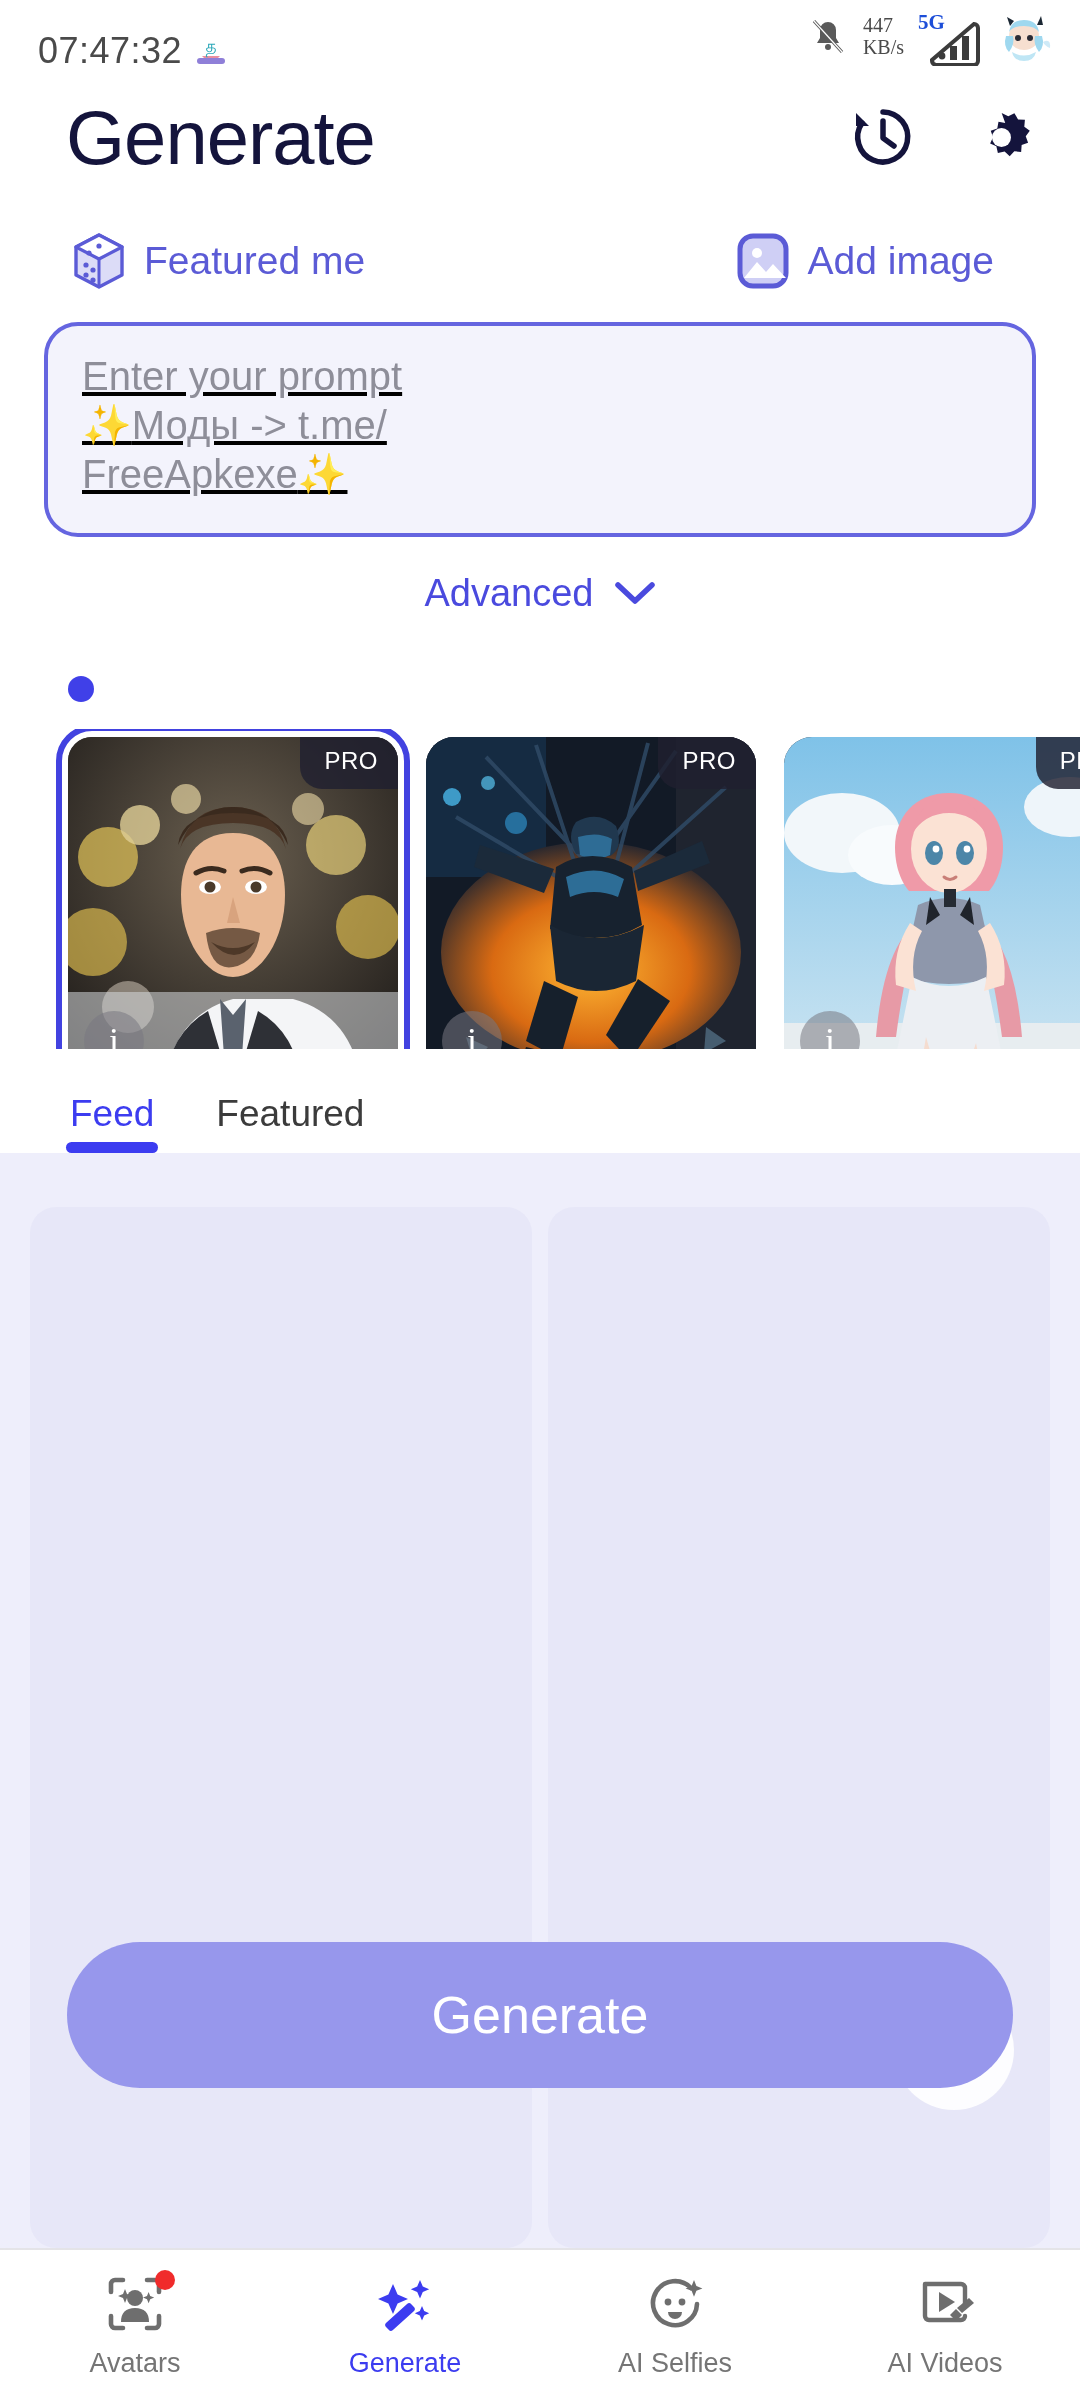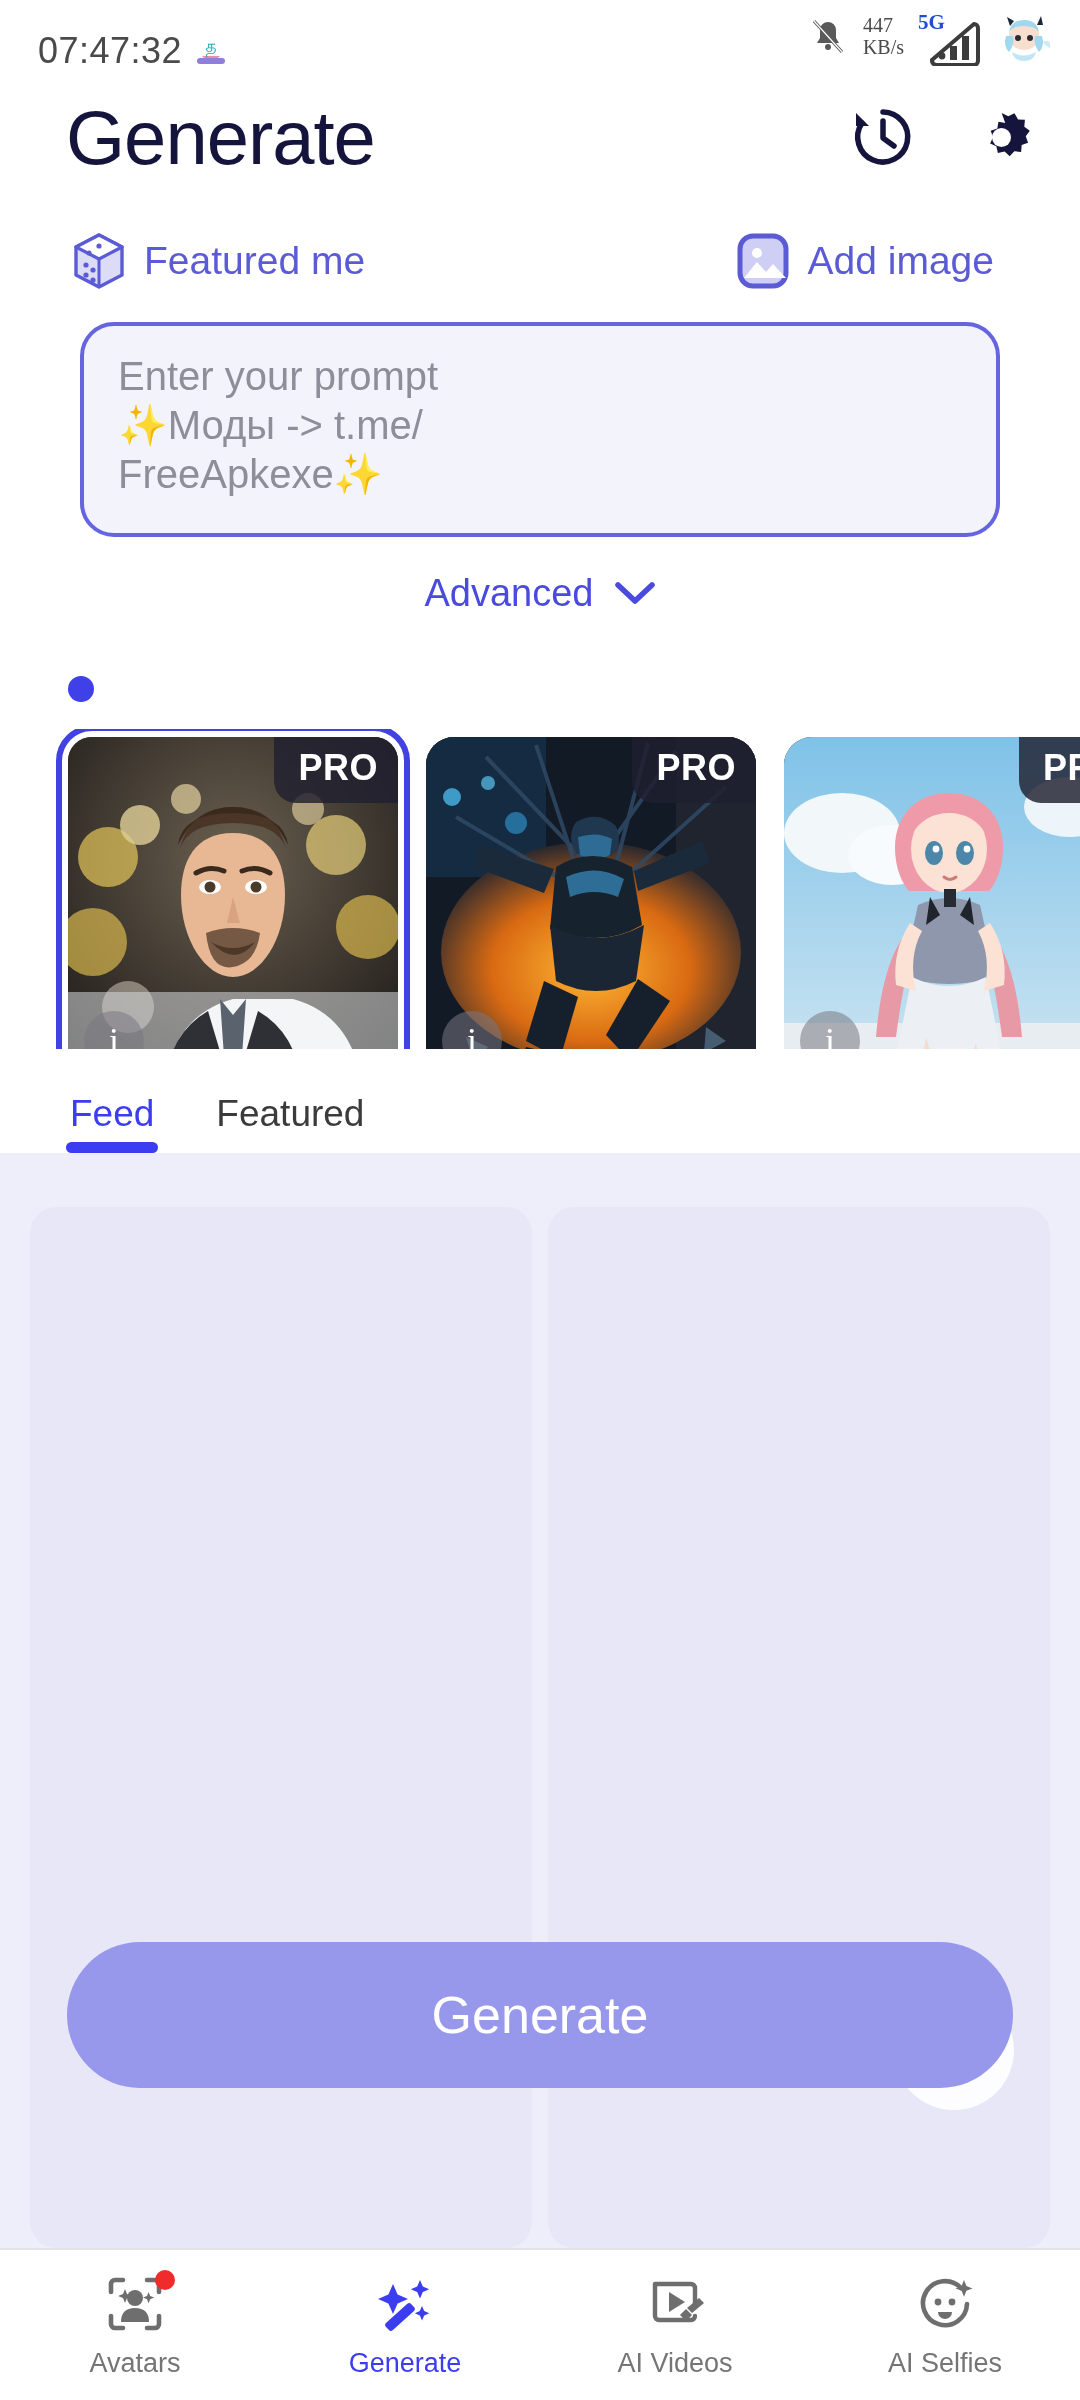--- a/index.html
+++ b/index.html
@@ -65,21 +65,21 @@
     display: flex; align-items: center; gap: 16px;
     cursor: pointer;
   }
   .action-btn.right { margin-left: auto; margin-right: 16px; }
   .action-label {
     font-size: 39px; color: #5b5bd6; font-weight: 400;
   }
   .act-ic { width: 58px; height: 58px; display:block; }
 
   
-  .prompt-wrap { flex: 0 0 215px; padding: 0 80px; }
+  .prompt-wrap { flex: 0 0 215px; padding: 0 44px; text-decoration: underline; }
   .prompt-box {
     width: 100%; height: 100%;
     border: 4px solid #6565e0;
     border-radius: 34px;
     background: #f3f3fc;
     padding: 26px 34px;
     overflow: hidden;
     cursor: text;
   }
   .prompt-ph {
@@ -133,21 +133,21 @@
     padding: 0;
   }
   .style-card.selected .thumb {
     outline: 6px solid #4242e0;
     outline-offset: 6px;
     border-radius: 24px;
   }
   .pro-badge {
     position: absolute; top: 0; right: 0;
     background: rgba(32,32,48,.82);
-    color: #fff; font-size: 36px; font-weight: 700;
+    color: #fff; font-size: 24px; font-weight: 400;
     padding: 10px 20px 14px 24px;
     border-bottom-left-radius: 22px;
     letter-spacing: .5px;
   }
   .info-btn {
     position: absolute; left: 16px; bottom: 14px;
     width: 60px; height: 60px; border-radius: 50%;
     background: rgba(120,120,130,.55);
     display: flex; align-items: center; justify-content: center;
     color: #fff; font-size: 36px;
@@ -542,36 +542,36 @@
           <path d="M47 8 l2.8 6.4 l6.4 2.8 l-6.4 2.8 l-2.8 6.4 l-2.8-6.4 l-6.4-2.8 l6.4-2.8z" fill="#3c3cf0"></path>
           <path d="M49 34 l2.2 5 l5 2.2 l-5 2.2 l-2.2 5 l-2.2-5 l-5-2.2 l5-2.2z" fill="#3c3cf0"></path>
         </svg>
       </span>
       <span class="nav-label">Generate</span>
     </div>
 
     <div class="nav-item">
       <span class="nav-ic-wrap">
         <svg class="nav-ic" viewBox="0 0 64 64">
-          <path d="M12 12 h36 a4 4 0 0 1 4 4 v16 M52 44 a4 4 0 0 1-4 4 H16 a4 4 0 0 1-4-4 V12" fill="none" stroke="#6e6e6e" stroke-width="4.4" stroke-linecap="round"></path>
-          <path d="M26 20 l16 10 l-16 10z" fill="#6e6e6e"></path>
-          <path d="M44 36 l12-10 l5 5 l-12 10z" fill="#6e6e6e"></path>
-          <path d="M43 37 l6 6 l-6 6 l-6-6z" fill="#6e6e6e"></path>
-        </svg>
-      </span>
-      <span class="nav-label">AI Videos</span>
-    </div>
-
-    <div class="nav-item">
-      <span class="nav-ic-wrap">
-        <svg class="nav-ic" viewBox="0 0 64 64">
           <path d="M48 16 a22 22 0 1 0 6 16" fill="none" stroke="#6e6e6e" stroke-width="4.6" stroke-linecap="round"></path>
           <circle cx="25" cy="30" r="3.4" fill="#6e6e6e"></circle>
           <circle cx="39" cy="30" r="3.4" fill="#6e6e6e"></circle>
           <path d="M25 40 h14 a7 7 0 0 1-14 0z" fill="#6e6e6e"></path>
           <path d="M51 8 l2.4 6 l6 2.4 l-6 2.4 l-2.4 6 l-2.4-6 l-6-2.4 l6-2.4z" fill="#6e6e6e"></path>
         </svg>
       </span>
       <span class="nav-label">AI Selfies</span>
     </div>
+
+    <div class="nav-item">
+      <span class="nav-ic-wrap">
+        <svg class="nav-ic" viewBox="0 0 64 64">
+          <path d="M12 12 h36 a4 4 0 0 1 4 4 v16 M52 44 a4 4 0 0 1-4 4 H16 a4 4 0 0 1-4-4 V12" fill="none" stroke="#6e6e6e" stroke-width="4.4" stroke-linecap="round"></path>
+          <path d="M26 20 l16 10 l-16 10z" fill="#6e6e6e"></path>
+          <path d="M44 36 l12-10 l5 5 l-12 10z" fill="#6e6e6e"></path>
+          <path d="M43 37 l6 6 l-6 6 l-6-6z" fill="#6e6e6e"></path>
+        </svg>
+      </span>
+      <span class="nav-label">AI Videos</span>
+    </div>
   </div>
 
 </div>
 
 </body></html>

